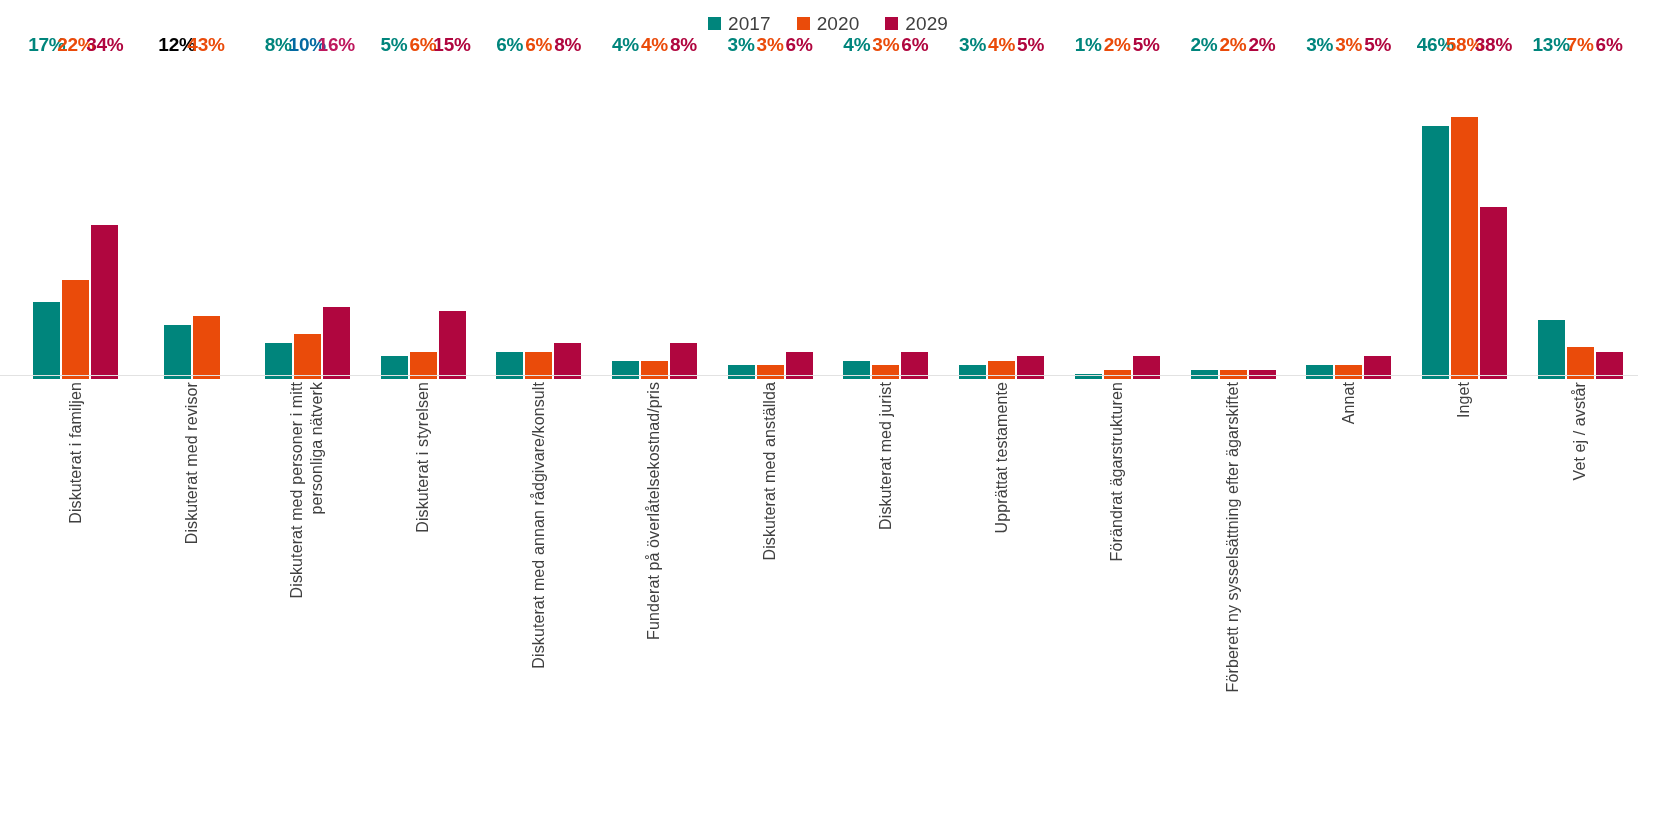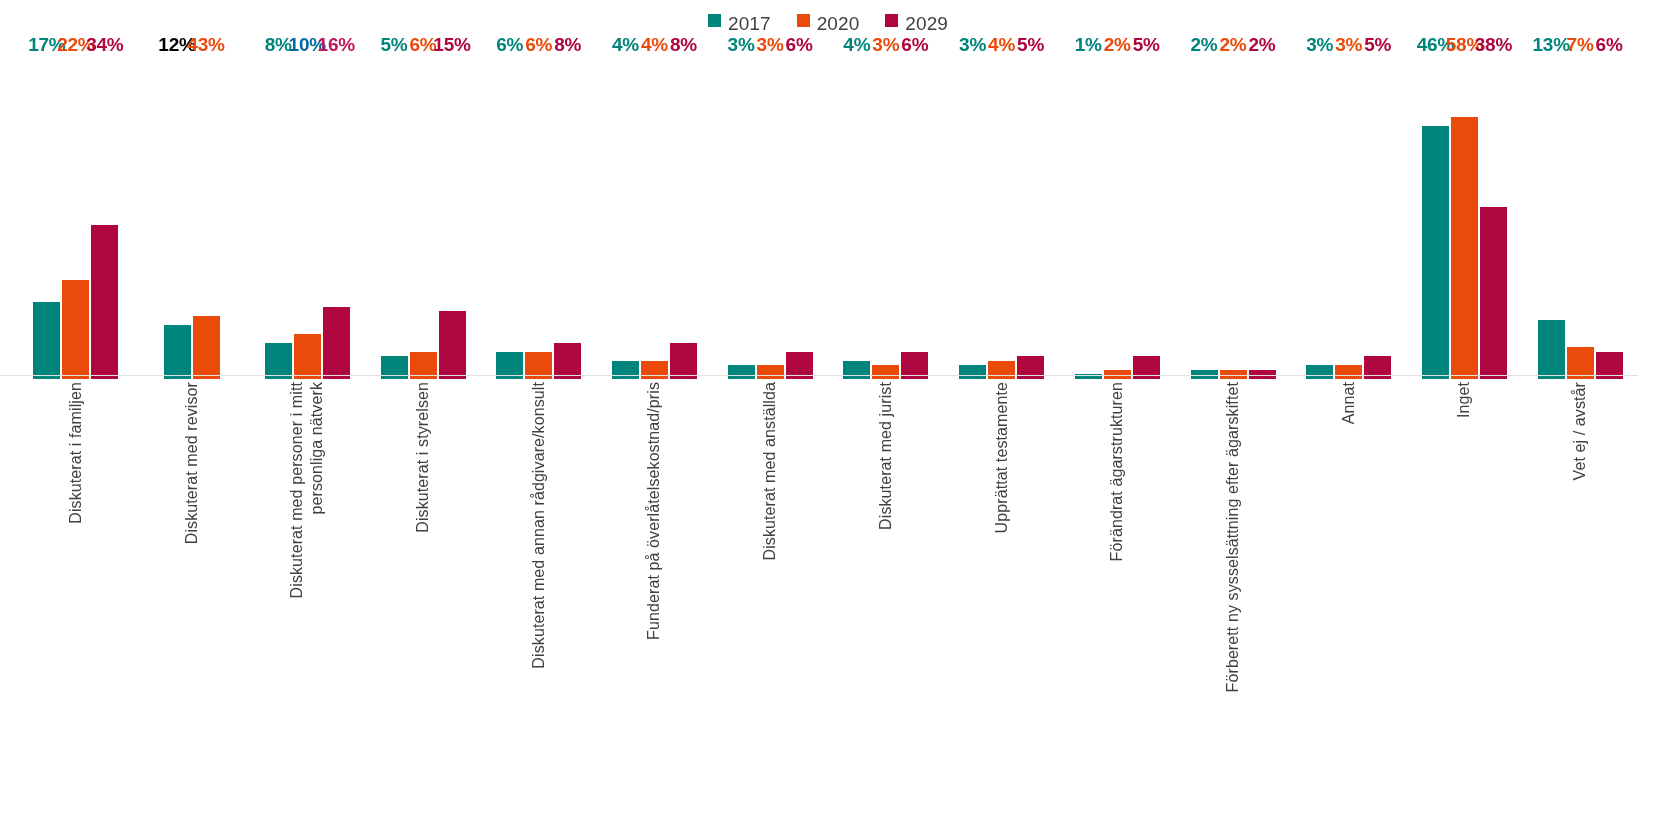--- a/index.html
+++ b/index.html
@@ -29,20 +29,21 @@
     left: 0;
     width: 100%;
     display: flex;
     justify-content: center;
     align-items: center;
     gap: 26px;
     height: 24px;
   }
   .legend-item {
     display: flex;
+    align-items: center;
     gap: 7px;
   }
   .legend-swatch {
     width: 13px;
     height: 13px;
     display: inline-block;
   }
   .legend-label {
     font-size: 19px;
     color: #3f3f3f;

